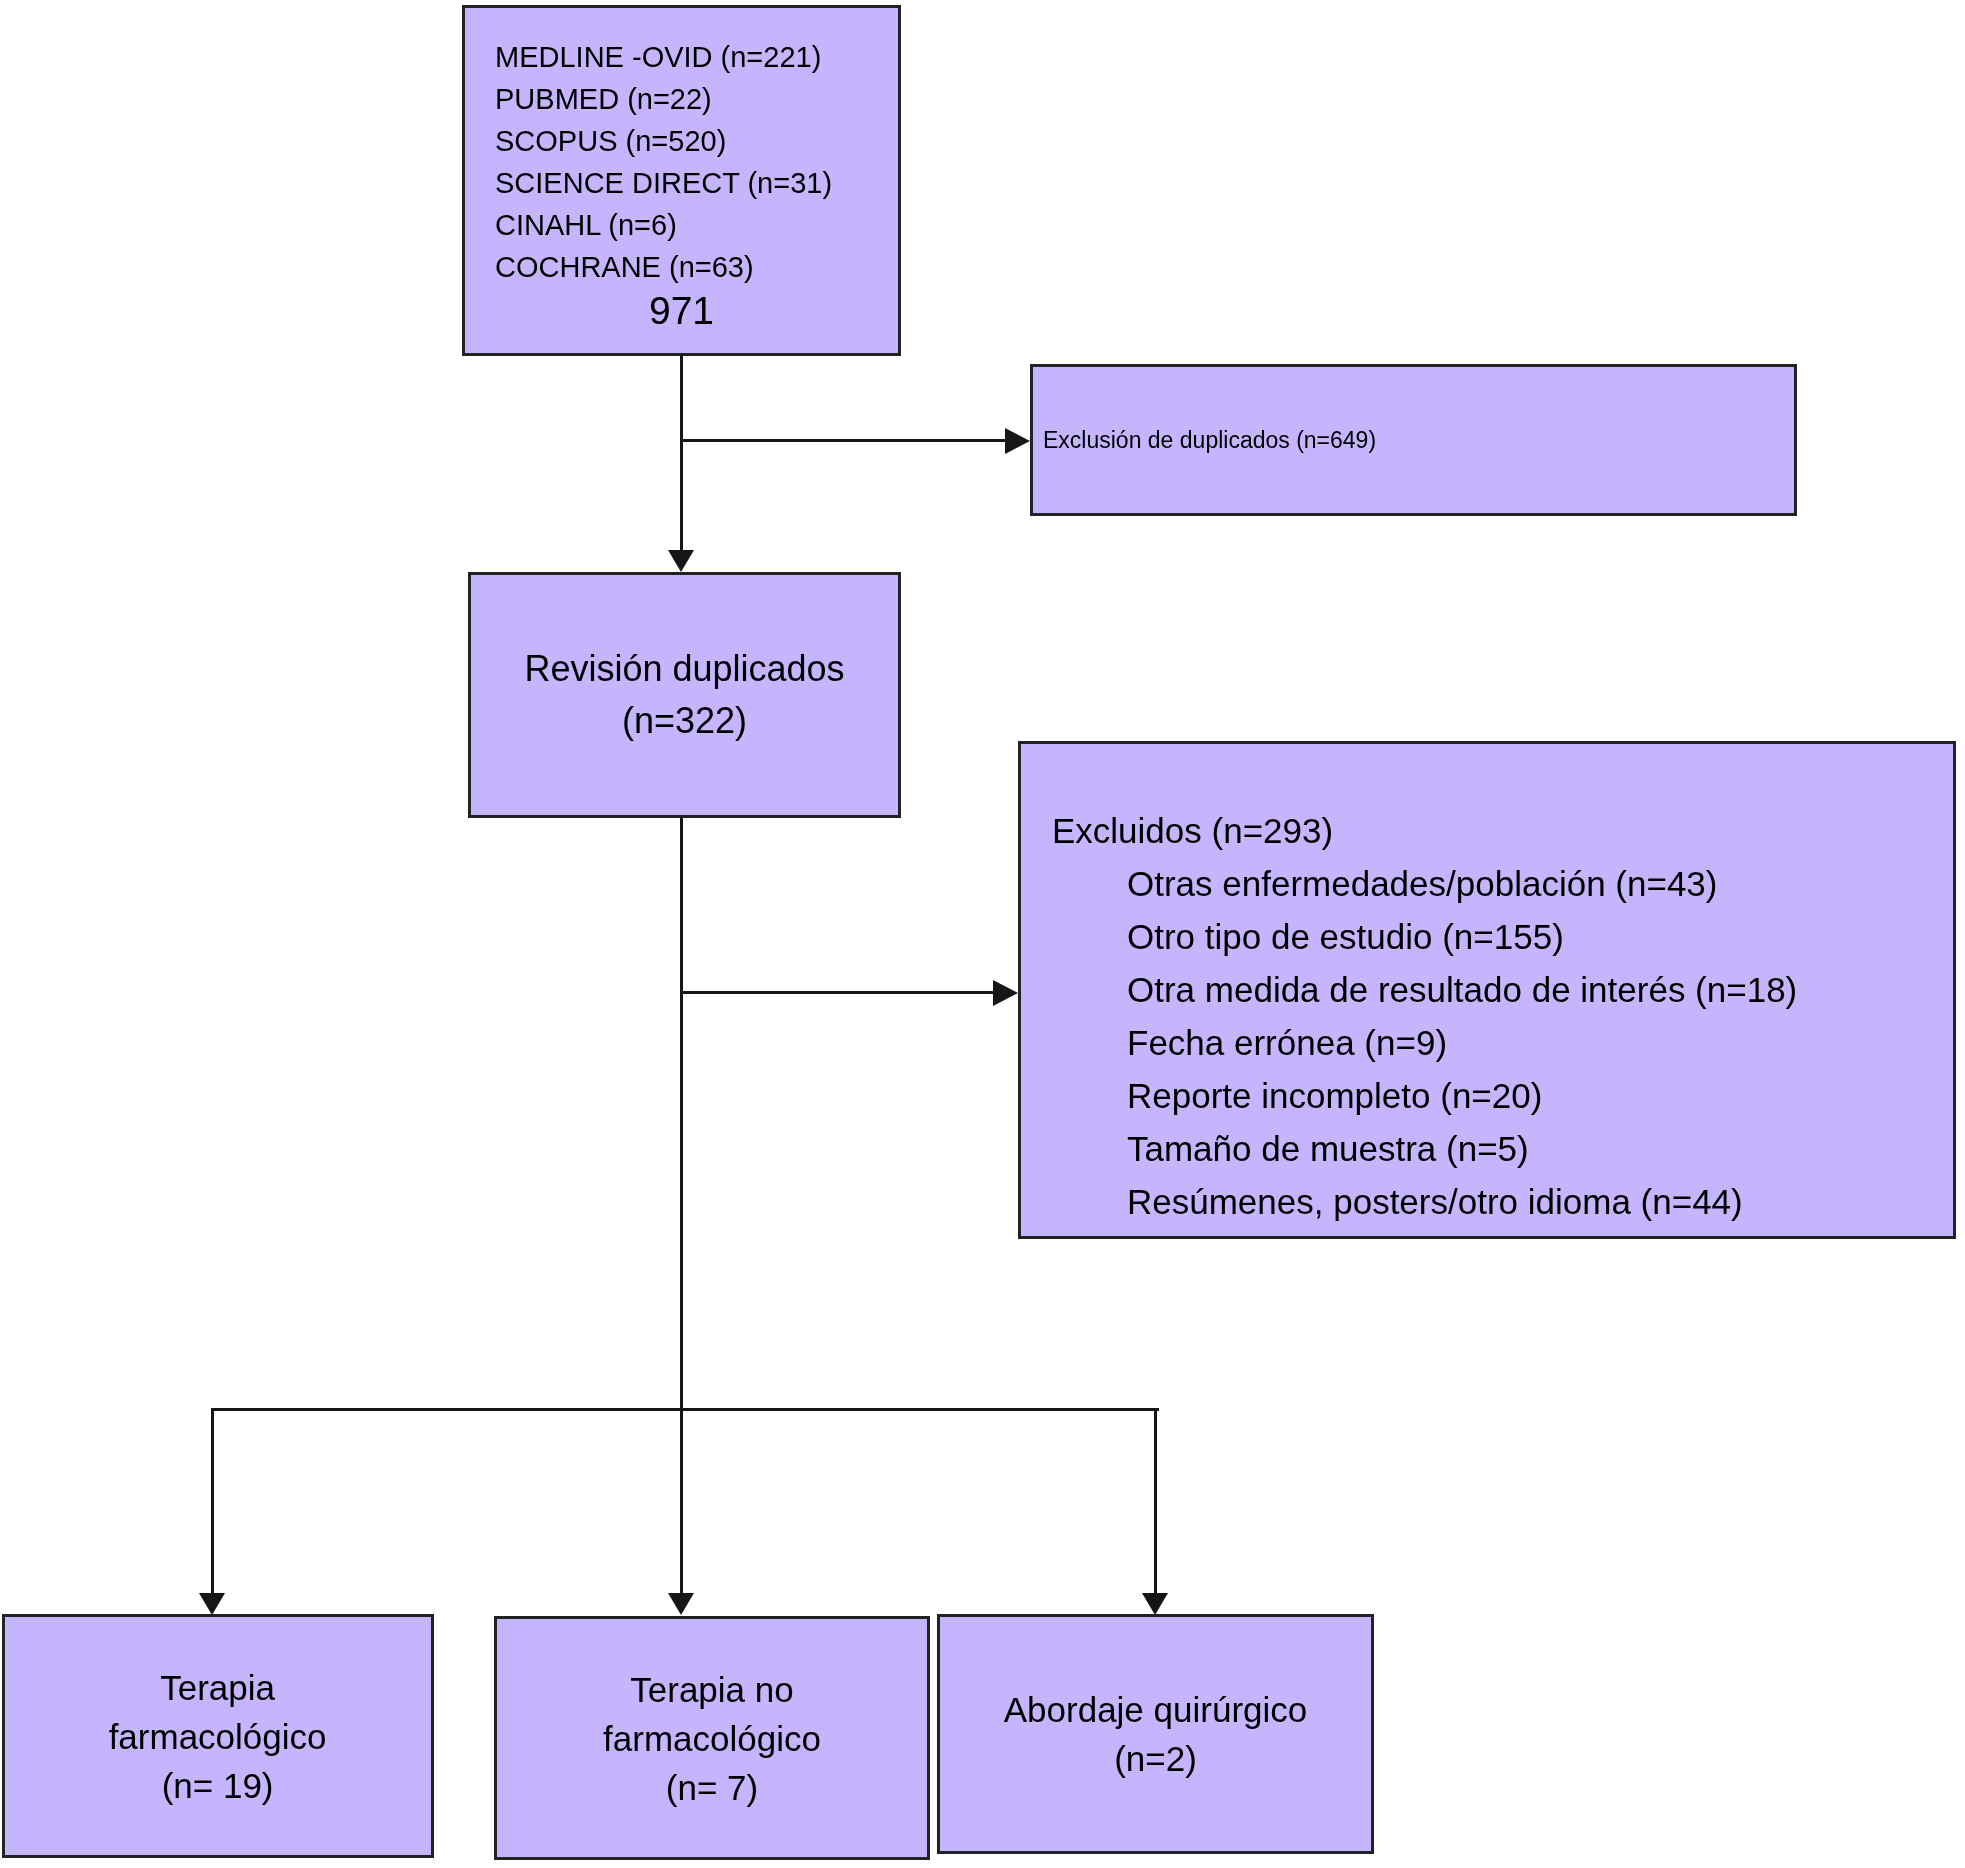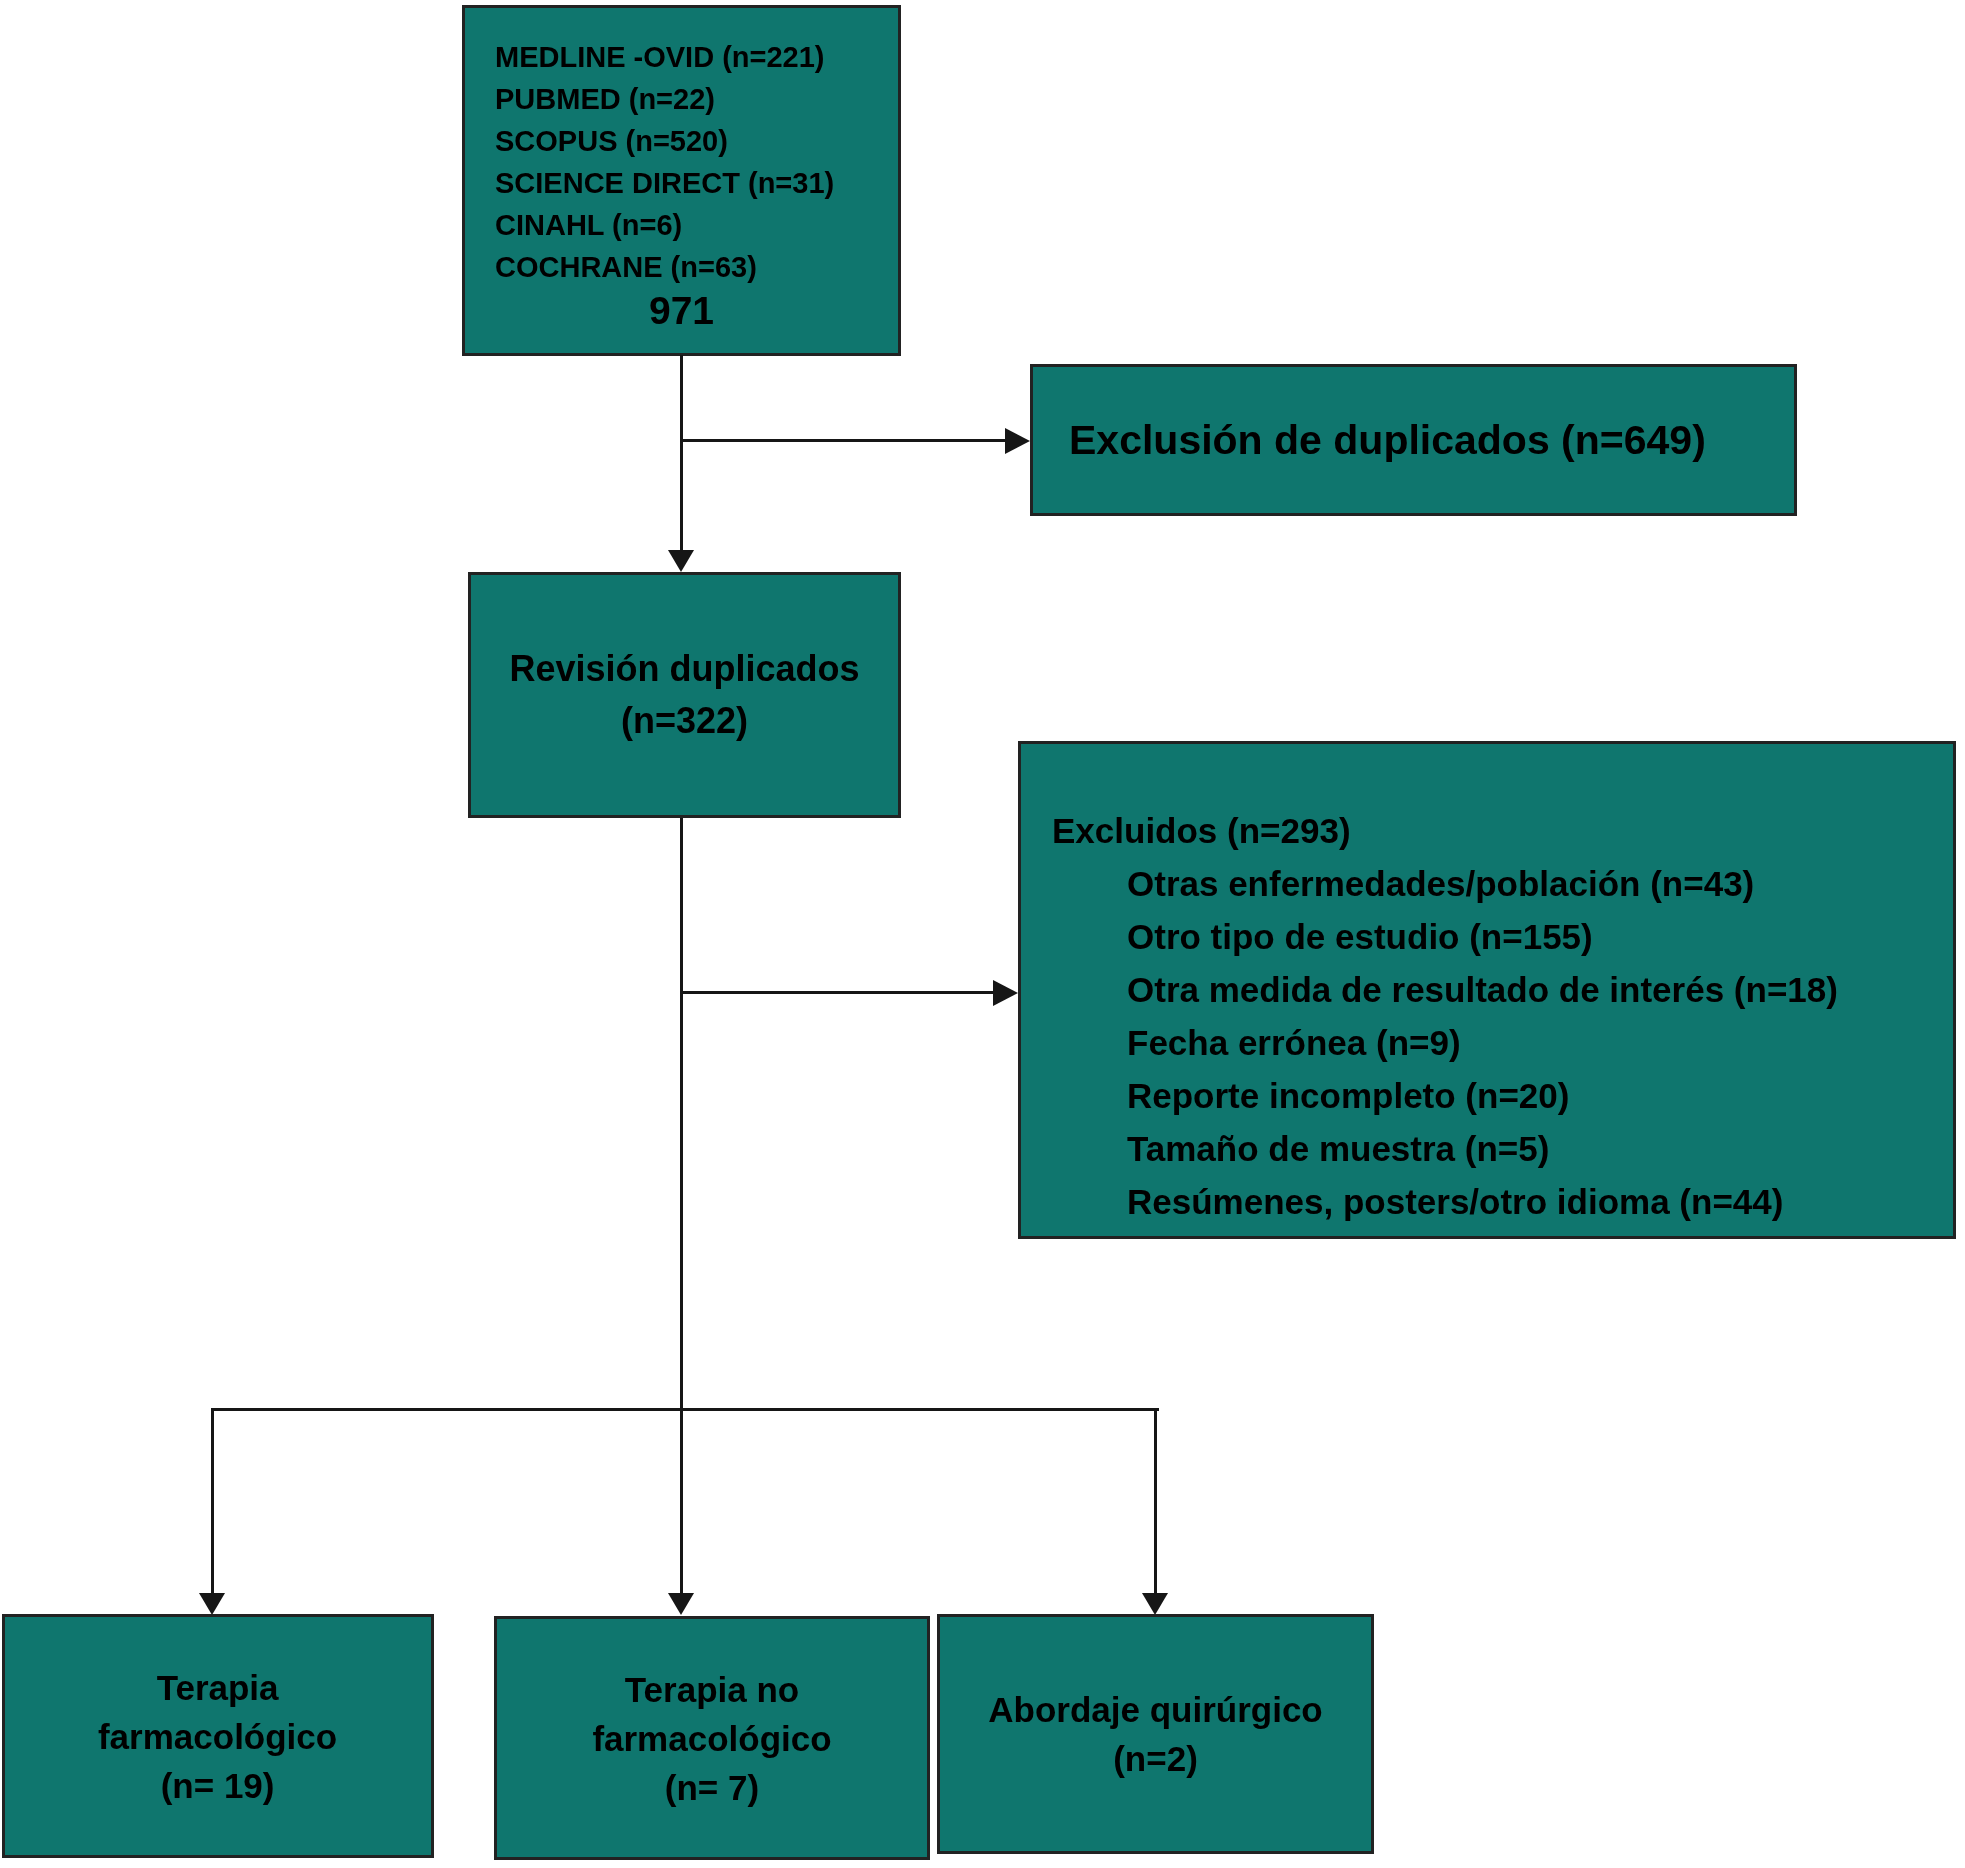--- a/index.html
+++ b/index.html
@@ -9,22 +9,21 @@
     width: 1965px;
     height: 1869px;
     background: #ffffff;
     font-family: "Liberation Sans", sans-serif;
     color: #000000;
     overflow: hidden;
   }
   .fbox {
     position: absolute;
     border: 3.9px solid #222222;
-    background: #0f766e;
-    font-weight: bold;
+    background: #c4b5fd;
   }
   .vline, .hline { position: absolute; background: #161616; }
   .arrow-down {
     position: absolute; width: 0; height: 0;
     border-left: 13.4px solid transparent;
     border-right: 13.4px solid transparent;
     border-top: 22px solid #161616;
   }
   .arrow-right {
     position: absolute; width: 0; height: 0;
@@ -38,22 +37,22 @@
   .box-sources .src-item {
     font-size: 29px; line-height: 42px; padding-left: 30px; white-space: nowrap;
   }
   .box-sources .src-total {
     font-size: 39px; line-height: 46px; text-align: center; width: 100%;
   }
 
   
   .box-duplicates {
     left: 1030px; top: 364px; width: 767px; height: 152px;
-    display: flex; align-items: center; padding-left: 36px;
-    font-size: 41px; white-space: nowrap;
+    display: flex; align-items: center; padding-left: 10px;
+    font-size: 23px; white-space: nowrap;
   }
 
   
   .box-review {
     left: 468px; top: 572px; width: 433px; height: 246px;
     display: flex; flex-direction: column; justify-content: center; align-items: center;
     font-size: 36px; line-height: 52px; text-align: center;
   }
 
   

